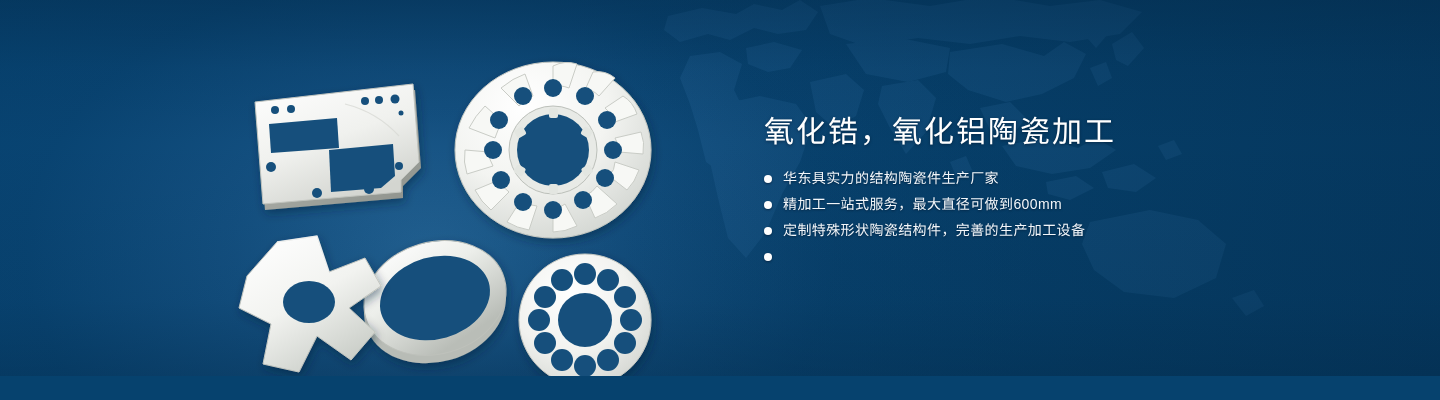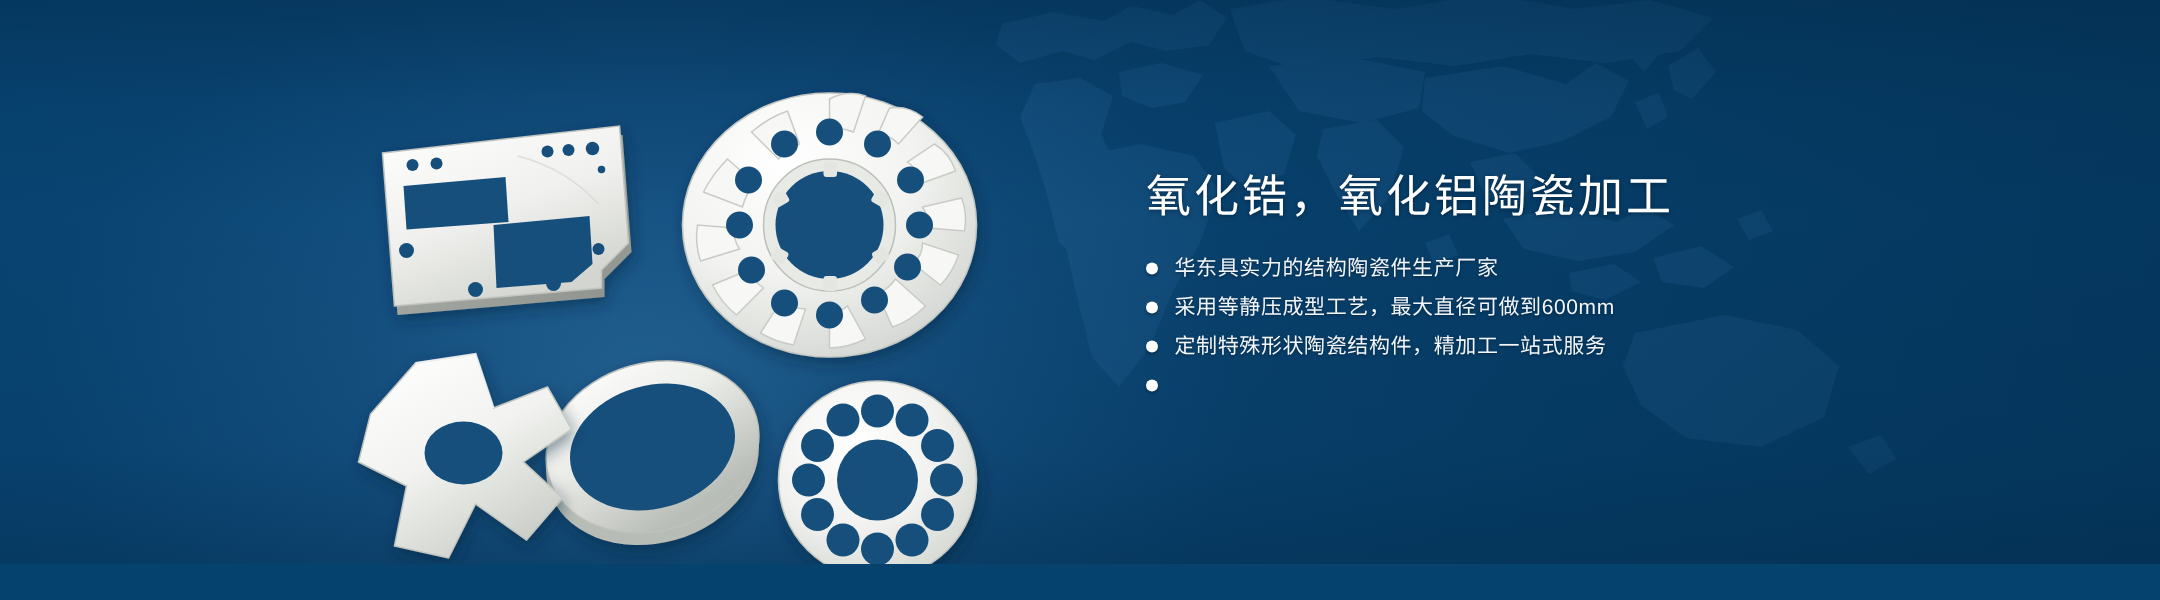--- a/index.html
+++ b/index.html
@@ -272,25 +272,25 @@
   <div class="textblock">
     <h1 class="headline">氧化锆，氧化铝陶瓷加工</h1>
 
     <ul class="bullets">
       <li class="bullet">
         <span class="dot"></span>
         <span class="btext">华东具实力的结构陶瓷件生产厂家</span>
       </li>
       <li class="bullet">
         <span class="dot"></span>
-        <span class="btext">采用等静压成型工艺，最大直径可做到600mm</span>
-      </li>
-      <li class="bullet">
-        <span class="dot"></span>
-        <span class="btext">定制特殊形状陶瓷结构件，精加工一站式服务</span>
+        <span class="btext">精加工一站式服务，最大直径可做到600mm</span>
+      </li>
+      <li class="bullet">
+        <span class="dot"></span>
+        <span class="btext">定制特殊形状陶瓷结构件，完善的生产加工设备</span>
       </li>
       <li class="bullet">
         <span class="dot"></span>
       </li>
     </ul>
   </div>
 
 </div>
 
 </body></html>

